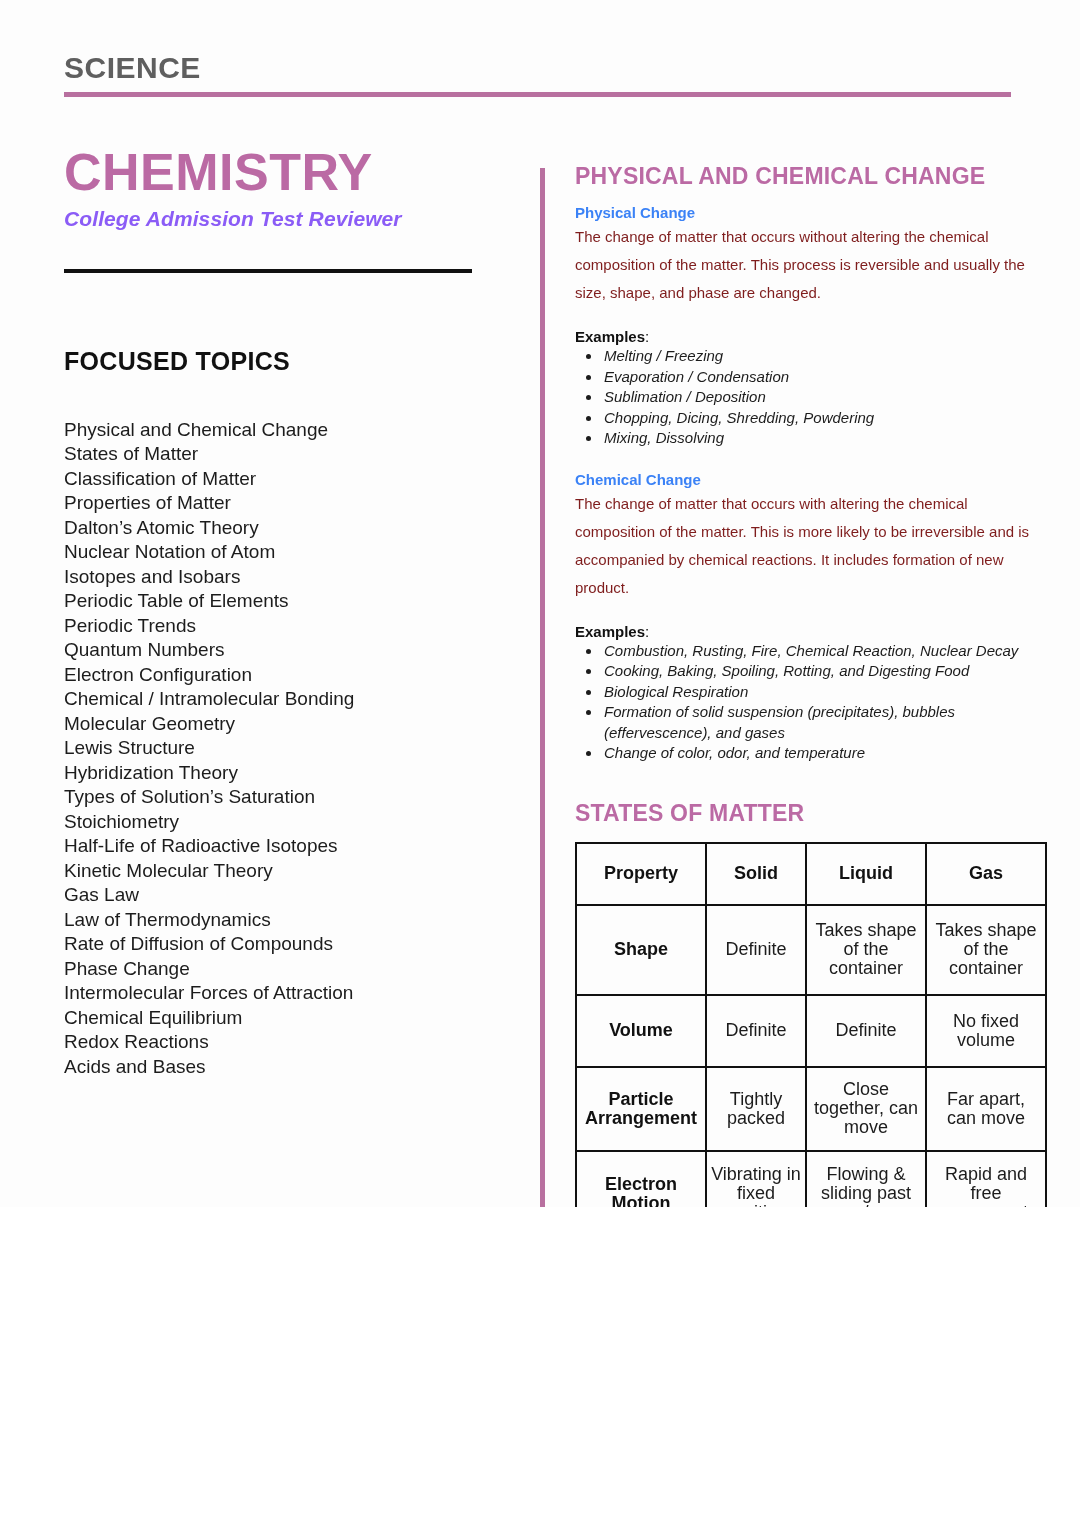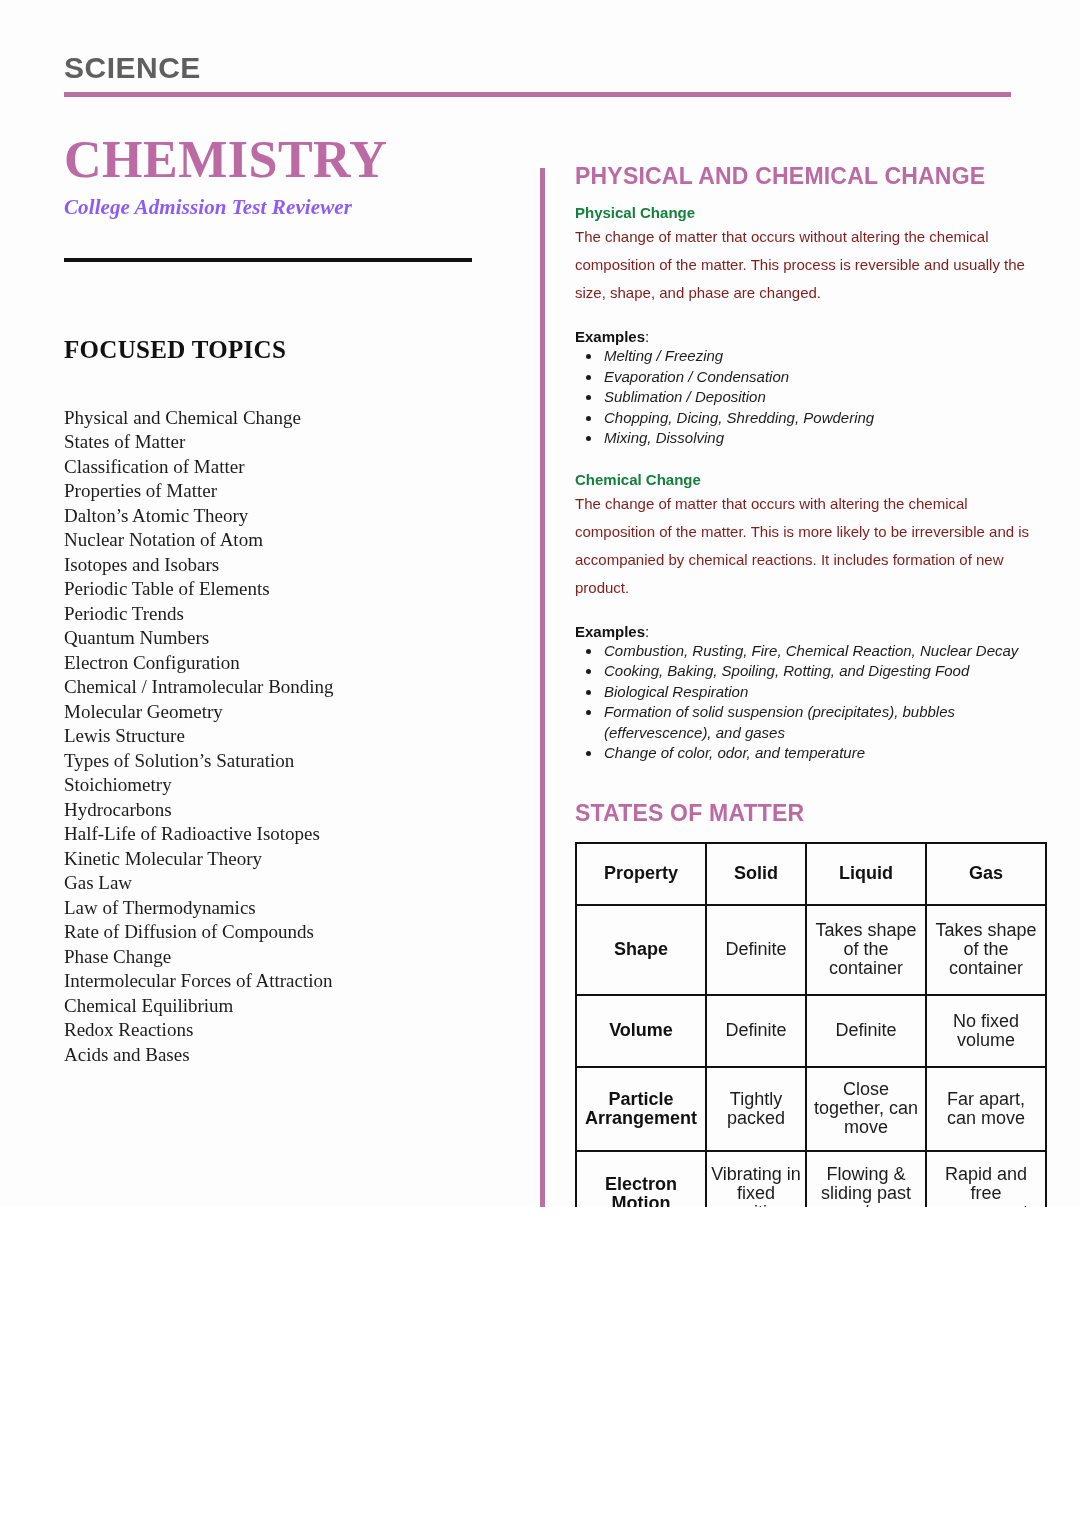--- a/index.html
+++ b/index.html
@@ -38,23 +38,22 @@
     top: 92px;
     width: 947px;
     height: 5px;
     background: #b8709f;
   }
 
   
   .left-col {
     position: absolute;
     left: 64px;
-    top: 133px;
+    top: 145px;
     width: 440px;
-    font-family: Liberation Serif, serif;
   }
   .doc-title {
     font-size: 52px;
     font-weight: 700;
     color: #bb6aa4;
     letter-spacing: 0.5px;
     line-height: 1.05;
     margin: 0;
   }
   .doc-subtitle {
@@ -111,21 +110,21 @@
   .section-heading {
     font-size: 23px;
     font-weight: 700;
     color: #bb6aa4;
     letter-spacing: 0.2px;
     margin: 0 0 14px 0;
   }
   .sub-heading {
     font-size: 15px;
     font-weight: 700;
-    color: #15803d;
+    color: #3b82f6;
     margin: 0 0 2px 0;
   }
   .body-text {
     font-size: 15px;
     color: #7f1d1d;
     line-height: 28px;
     margin: 0;
   }
   .examples-label {
     font-size: 15px;
@@ -217,23 +216,23 @@
         <li>Dalton’s Atomic Theory</li>
         <li>Nuclear Notation of Atom</li>
         <li>Isotopes and Isobars</li>
         <li>Periodic Table of Elements</li>
         <li>Periodic Trends</li>
         <li>Quantum Numbers</li>
         <li>Electron Configuration</li>
         <li>Chemical / Intramolecular Bonding</li>
         <li>Molecular Geometry</li>
         <li>Lewis Structure</li>
+        <li>Hybridization Theory</li>
         <li>Types of Solution’s Saturation</li>
         <li>Stoichiometry</li>
-        <li>Hydrocarbons</li>
         <li>Half-Life of Radioactive Isotopes</li>
         <li>Kinetic Molecular Theory</li>
         <li>Gas Law</li>
         <li>Law of Thermodynamics</li>
         <li>Rate of Diffusion of Compounds</li>
         <li>Phase Change</li>
         <li>Intermolecular Forces of Attraction</li>
         <li>Chemical Equilibrium</li>
         <li>Redox Reactions</li>
         <li>Acids and Bases</li>

